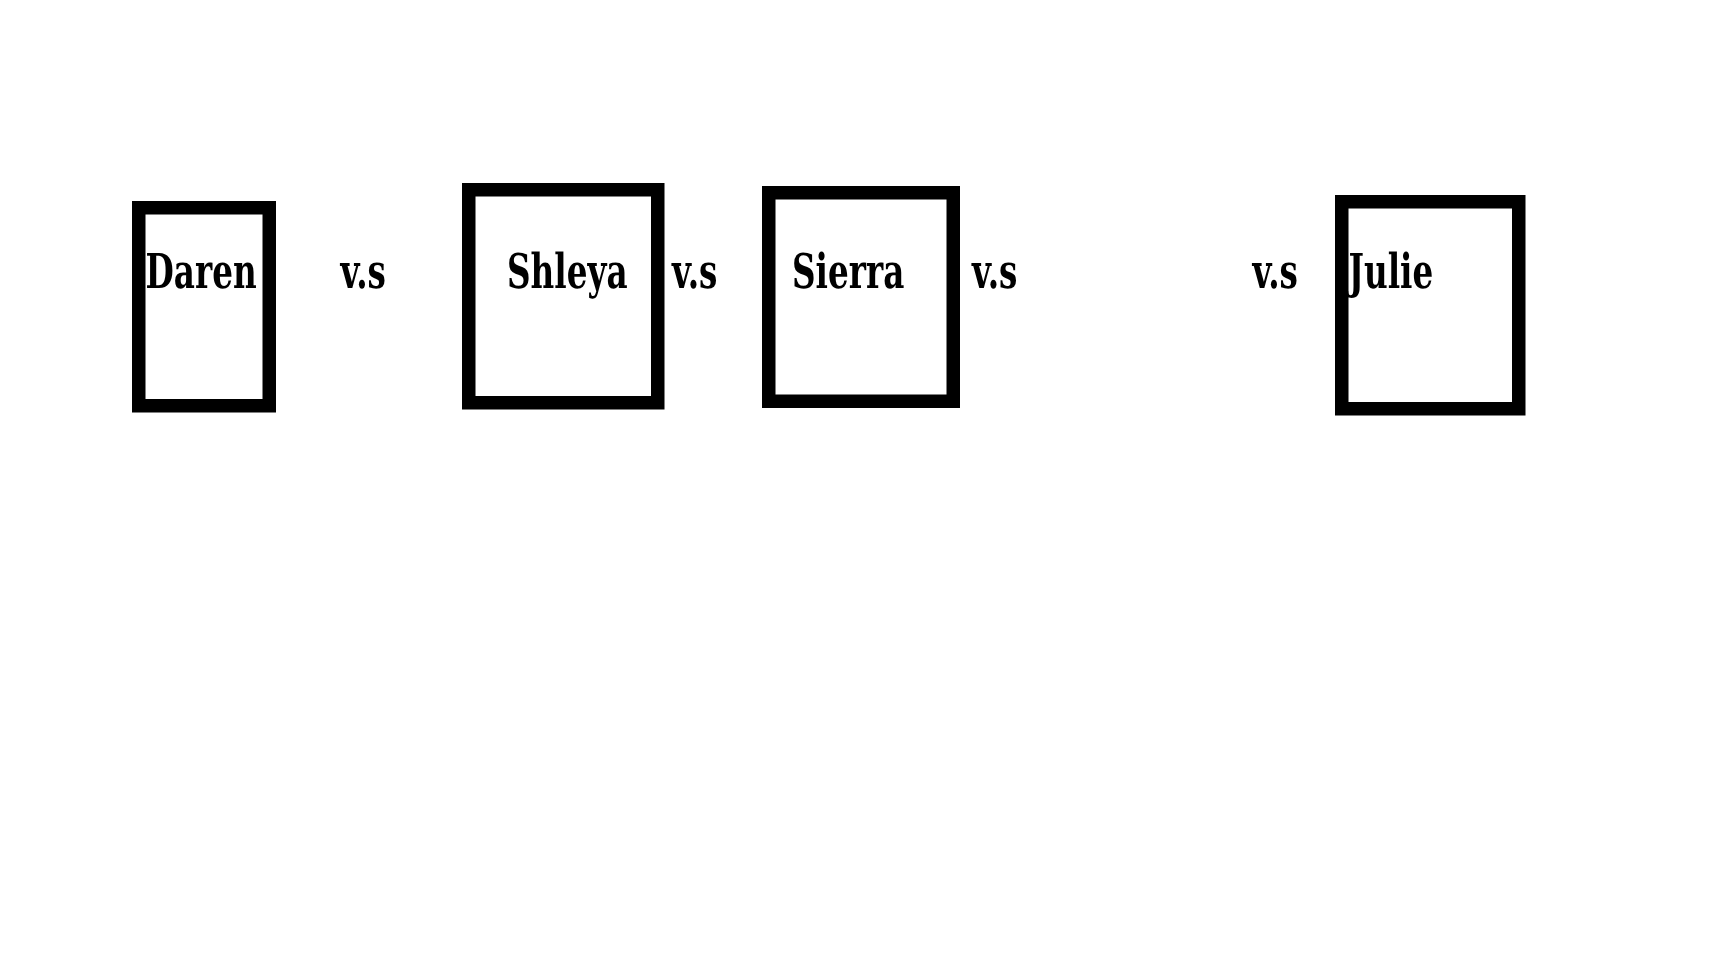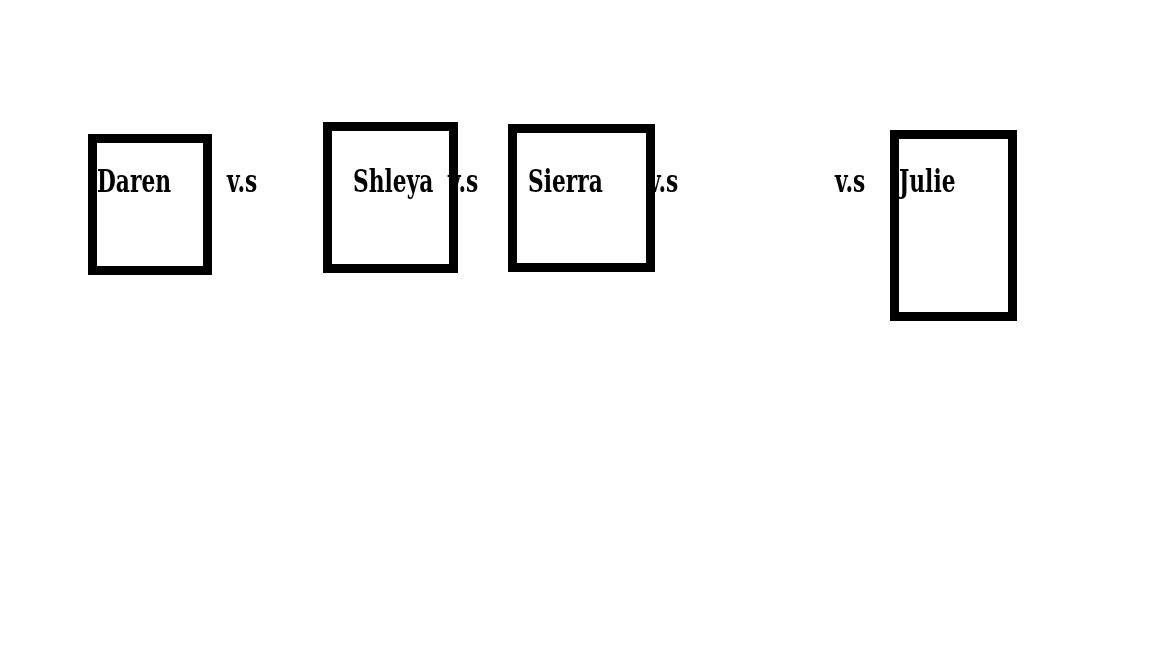--- a/index.html
+++ b/index.html
@@ -29,25 +29,25 @@
     font-family: "DejaVu Serif", "Liberation Serif", serif;
     font-weight: bold;
     font-size: 32px;
     line-height: 1;
     color: var(--text);
     white-space: nowrap;
     transform: scaleX(0.68);
     transform-origin: 0 0;
   }
   
-  .box-1 { left: 88px;  top: 134px; width: 124px; height: 141px; }
-  .box-2 { left: 308px; top: 122px; width: 135px; height: 151px; margin-left: 15px; }
-  .box-3 { left: 508px; top: 124px; width: 147px; height: 148px; }
+  .box-1 { left: 88px;  top: 134px; width: 96px; height: 141px; }
+  .box-2 { left: 308px; top: 122px; width: 135px; height: 151px; }
+  .box-3 { left: 508px; top: 124px; width: 132px; height: 148px; }
   .box-4 { left: 698px; top: 130px; width: 136px; height: 143px; }
-  .box-5 { left: 890px; top: 130px; width: 127px; height: 191px; padding-left: 12px; }
+  .box-5 { left: 890px; top: 130px; width: 127px; height: 147px; padding-left: 12px; }
   
   .box-1 .name-label { left: 0;    top: 22px; }
   .box-2 .name-label { left: 21px; top: 34px; }
   .box-3 .name-label { left: 11px; top: 32px; }
   .box-4 .name-label { left: 8px;  top: 26px; }
   .box-5 .name-label { left: 0;    top: 26px; }
   
   .vs-label { top: 165px; }
   .vs-1 { left: 227px; }
   .vs-2 { left: 448px; }

